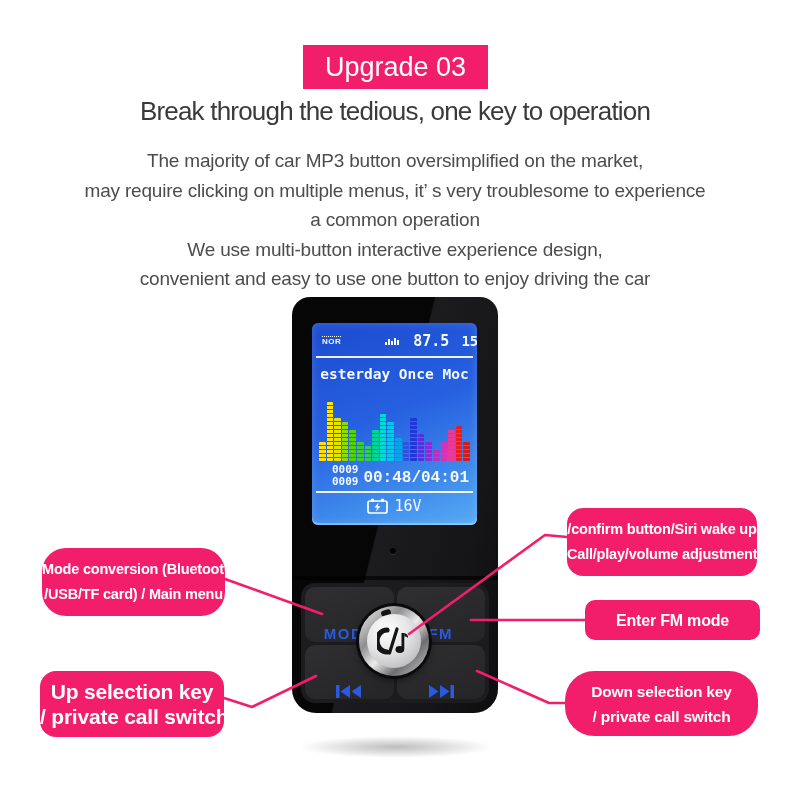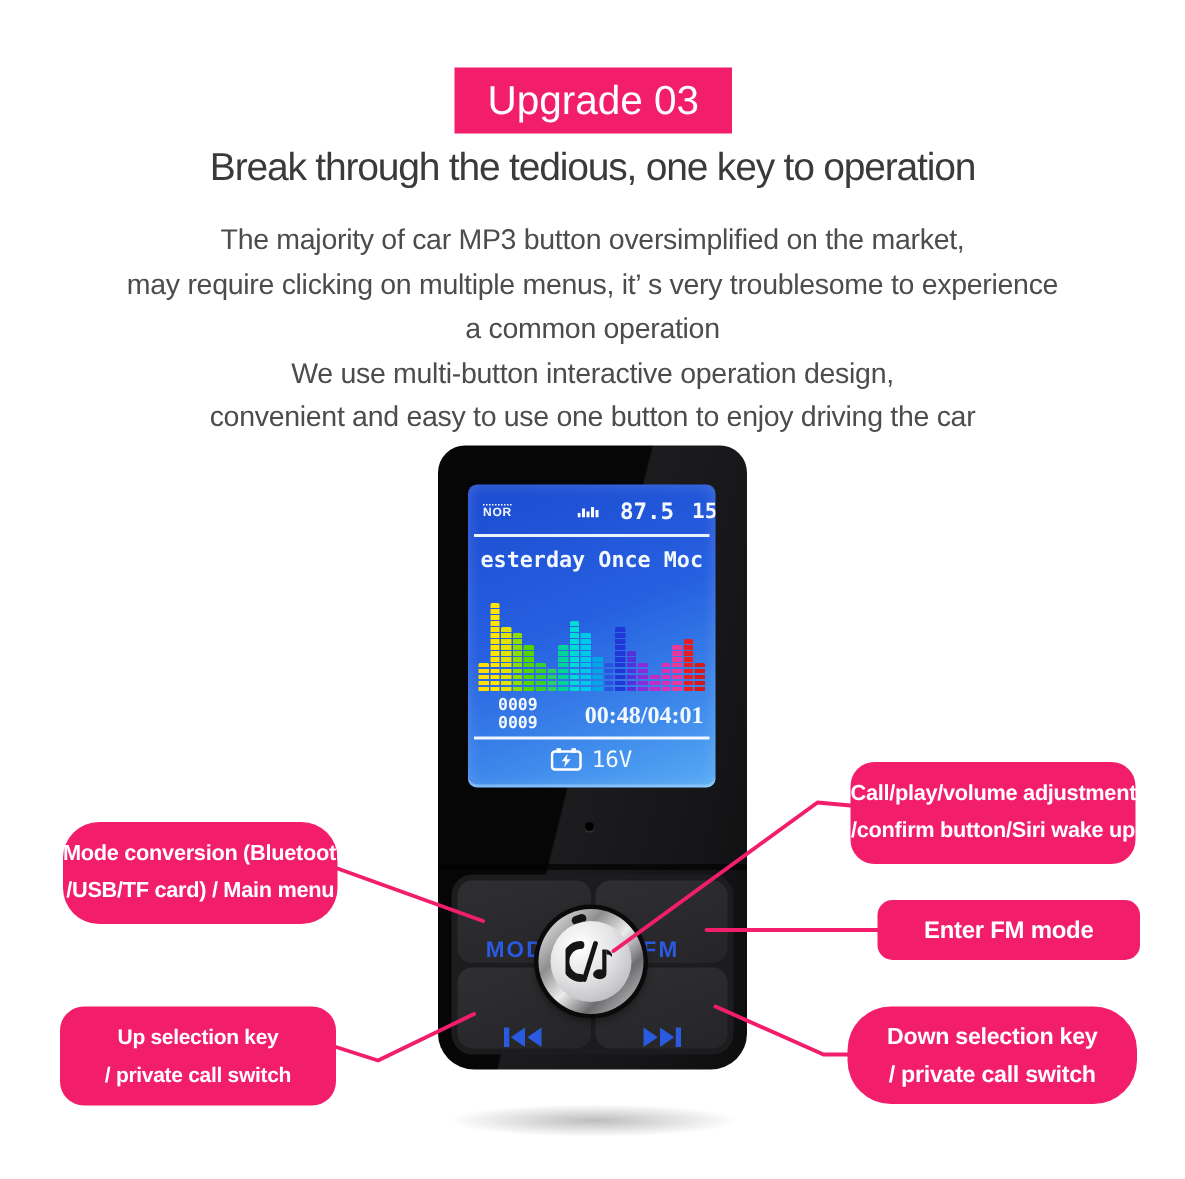--- a/index.html
+++ b/index.html
@@ -30,21 +30,21 @@
   .vol{font-family:"DejaVu Sans Mono",monospace;font-weight:bold;font-size:14px;}
   .spacer{flex:1;}
   .divider{position:absolute;left:4px;right:4px;height:2px;background:rgba(255,255,255,.92);}
   .song{position:absolute;left:0;right:0;top:43px;text-align:center;
         font-family:"DejaVu Sans Mono",monospace;font-weight:bold;font-size:14.5px;letter-spacing:0;}
   .eq{position:absolute;left:7px;right:7px;bottom:64px;height:60px;display:flex;
       align-items:flex-end;gap:1px;}
   .eq-col{flex:1;border-radius:1px;}
   .tracknums{position:absolute;left:20px;top:141px;font-family:"DejaVu Sans Mono",monospace;
              font-weight:bold;font-size:11px;line-height:11.5px;}
-  .timecode{position:absolute;right:8px;top:146px;font-family:Liberation Serif, serif;
+  .timecode{position:absolute;right:8px;top:146px;font-family:Liberation Mono, monospace;
             font-weight:bold;font-size:16px;}
   .batteryrow{position:absolute;left:0;right:0;top:174px;display:flex;align-items:center;
               justify-content:center;gap:6px;font-family:"DejaVu Sans Mono",monospace;
               font-weight:normal;font-size:15px;}
   .mic{position:absolute;left:98px;top:251px;width:6px;height:6px;border-radius:50%;
        background:#000;box-shadow:0 1px 1px rgba(255,255,255,.12);}
   .seam{position:absolute;left:0;right:0;top:279px;height:4px;background:#000;opacity:.65;}
 
   .pad{position:absolute;left:9px;top:286px;width:188px;height:120px;border-radius:14px;
        background:#1c1c1e;display:grid;grid-template-columns:1fr 1fr;grid-template-rows:1fr 1fr;
@@ -63,41 +63,41 @@
   .shadow{left:298px;top:736px;width:196px;height:22px;border-radius:50%;
           background:radial-gradient(ellipse at center,rgba(0,0,0,.26) 0%,rgba(0,0,0,0) 70%);}
 
   
   .callout{background:var(--accent,#f31e6b);color:#fff;font-weight:bold;text-align:center;
            box-sizing:border-box;display:flex;flex-direction:column;justify-content:center;
            font-size:14.5px;line-height:25px;letter-spacing:-0.2px;white-space:nowrap;}
   .co-call{left:567px;top:508px;width:190px;height:68px;border-radius:16px;}
   .co-mode{left:42px;top:548px;width:183px;height:68px;border-radius:24px;}
   .co-fm{left:585px;top:600px;width:175px;height:40px;border-radius:10px;font-size:16px;}
-  .co-up{left:40px;top:671px;width:184px;height:66px;border-radius:16px;font-size:14px;align-items:center;}
+  .co-up{left:40px;top:671px;width:184px;height:66px;border-radius:16px;font-size:21px;}
   .co-down{left:565px;top:671px;width:193px;height:65px;border-radius:29px;font-size:15.5px;}
 
   .lines-overlay{left:0;top:0;width:790px;height:786px;pointer-events:none;}
 </style>
 </head>
 <body>
 
 <div class="canvas">
 
   <div class="abs banner">
     <span>Upgrade 03</span>
   </div>
 
   <div class="abs headline">Break through the tedious, one key to operation</div>
 
   <div class="abs paragraph">
     <div>The majority of car MP3 button oversimplified on the market,</div>
     <div>may require clicking on multiple menus, it’ s very troublesome to experience</div>
     <div>a common operation</div>
-    <div>We use multi-button interactive operation design,</div>
+    <div>We use multi-button interactive experience design,</div>
     <div>convenient and easy to use one button to enjoy driving the car</div>
   </div>
 
   <div class="abs shadow"></div>
 
   <div class="abs device">
 
     <div class="screen">
 
       <div class="statusbar">
@@ -228,22 +228,22 @@
 
   <svg class="abs lines-overlay" width="790" height="786" viewBox="0 0 790 786">
     <polyline points="567,537 545,535 409,634" fill="none" stroke="#f31e6b" stroke-width="2.6" stroke-linecap="round" stroke-linejoin="round"></polyline>
     <polyline points="225,579 322,614" fill="none" stroke="#f31e6b" stroke-width="2.6" stroke-linecap="round"></polyline>
     <polyline points="585,620 471,620" fill="none" stroke="#f31e6b" stroke-width="2.6" stroke-linecap="round"></polyline>
     <polyline points="224,698 252,707 316,676" fill="none" stroke="#f31e6b" stroke-width="2.6" stroke-linecap="round" stroke-linejoin="round"></polyline>
     <polyline points="477,671 549,703 565,703" fill="none" stroke="#f31e6b" stroke-width="2.6" stroke-linecap="round" stroke-linejoin="round"></polyline>
   </svg>
 
   <div class="abs callout co-call">
+    <div>/confirm button/Siri wake up</div>
     <div>Call/play/volume adjustment</div>
-    <div>/confirm button/Siri wake up</div>
   </div>
   <div class="abs callout co-mode">
     <div>Mode conversion (Bluetooth</div>
     <div>/USB/TF card) / Main menu</div>
   </div>
   <div class="abs callout co-fm">
     <div>Enter FM mode</div>
   </div>
   <div class="abs callout co-up">
     <div>Up selection key</div>

